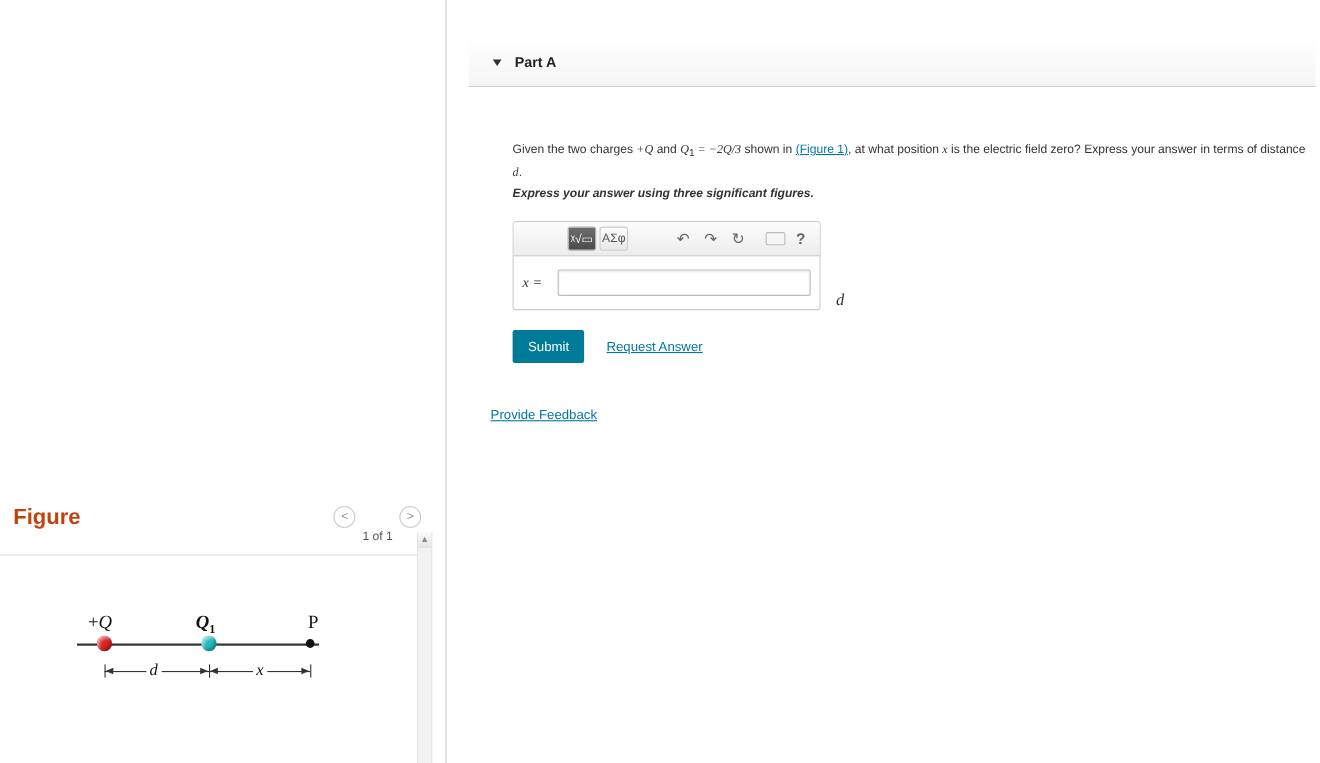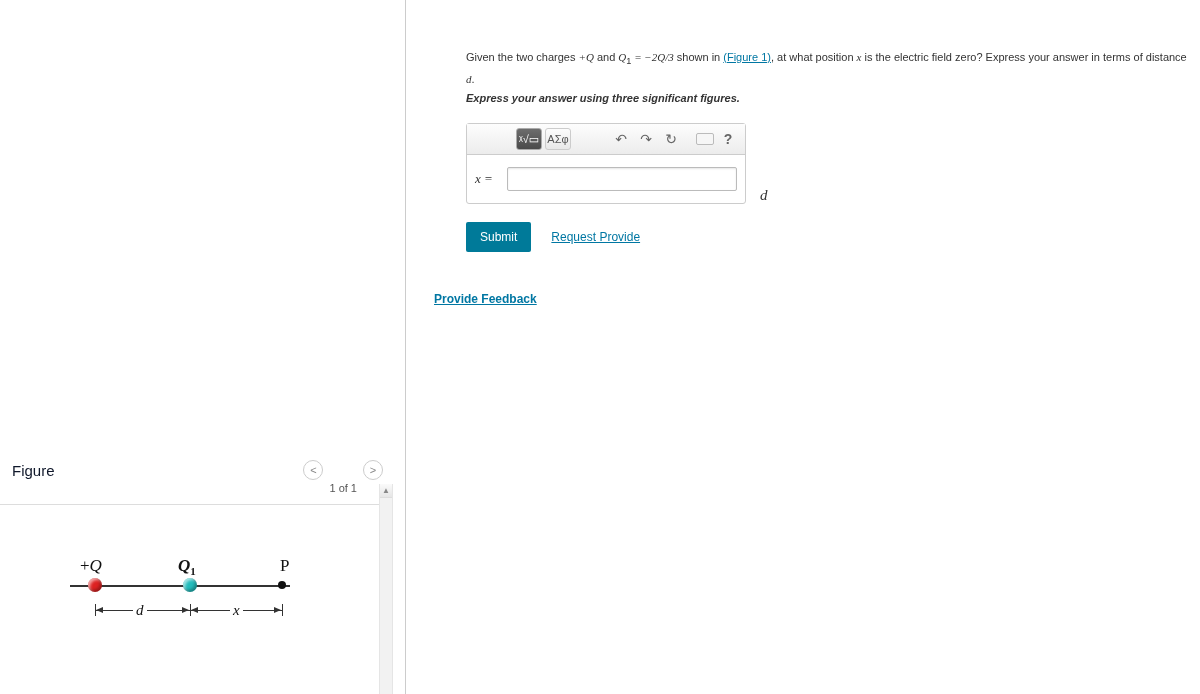--- a/index.html
+++ b/index.html
@@ -103,31 +103,31 @@
 
   .submit-row { margin-top: 18px; display: flex; align-items: center; gap: 20px; }
   .submit-btn {
     background: #007a99; color: #fff; border: none;
     padding: 8px 14px; font-size: 12px; cursor: pointer;
     border-radius: 2px;
     text-align: center;
   }
   .req-ans { color: #0077a3; text-decoration: underline; font-size: 12px; cursor: pointer; }
 
-  .feedback { margin: 40px 0 0 28px; font-weight: bold; }
+  .feedback { margin: 40px 0 0 40px; }
 
   
   .figure-header {
     position: absolute;
     top: 446px; left: 0; right: 22px;
     display: flex; align-items: center; justify-content: space-between;
     padding: 0 0 10px 12px;
     border-bottom: 1px solid #ddd;
   }
-  .figure-header .ftitle { font-size: 15px; color: #0f172a; }
+  .figure-header .ftitle { font-size: 20px; color: #c2410c; font-weight: bold; }
   .fig-nav { display: flex; align-items: center; gap: 6px; }
   .nav-btn {
     width: 20px; height: 20px; border-radius: 50%;
     border: 1px solid #ccc; background: #fff;
     display: flex; align-items: center; justify-content: center;
     font-size: 11px; color: #888; cursor: pointer;
   }
   .nav-txt { font-size: 11px; color: #555; margin-top: 36px; }
 
   
@@ -217,20 +217,24 @@
       <div class="dim-arrow-l" style="left:26px"></div>
       <div class="dim-arrow-r" style="left:112px"></div>
       <div class="dim-arrow-l" style="left:121px"></div>
       <div class="dim-arrow-r" style="left:204px"></div>
       <div class="dim-lbl" style="left:63px">d</div>
       <div class="dim-lbl" style="left:160px">x</div>
     </div>
   </div>
 
   <div class="right-panel">
+    <div class="part-header">
+      <div class="caret"></div>
+      <span class="title">Part A</span>
+    </div>
 
     <div class="question-area">
       <div class="prompt">
         <span>Given the two charges </span><span class="math-i">+Q</span><span> and </span><span class="math-i">Q</span><sub>1</sub><span class="math-i"> = −2Q/3</span><span> shown in </span><span class="link">(Figure 1)</span><span>, at what position </span><span class="math-i">x</span><span> is the electric field zero? Express your answer in terms of distance </span><span class="math-i">d</span><span>.</span>
         <br>
         <span class="bold">Express your answer using three significant figures.</span>
       </div>
 
       <div class="input-box-wrap" style="display:flex; align-items:flex-end; gap:4px;">
         <div class="input-box">
@@ -251,21 +255,21 @@
           <div class="answer-row">
             <span class="lhs">x =</span>
             <input type="text" value="" style="">
           </div>
         </div>
         <span class="unit">d</span>
       </div>
 
       <div class="submit-row">
         <button class="submit-btn">Submit</button>
-        <span class="req-ans">Request Provide</span>
+        <span class="req-ans">Request Answer</span>
       </div>
     </div>
 
     <div class="feedback">
       <span class="link">Provide Feedback</span>
     </div>
   </div>
 </div>
 
 </body></html>

